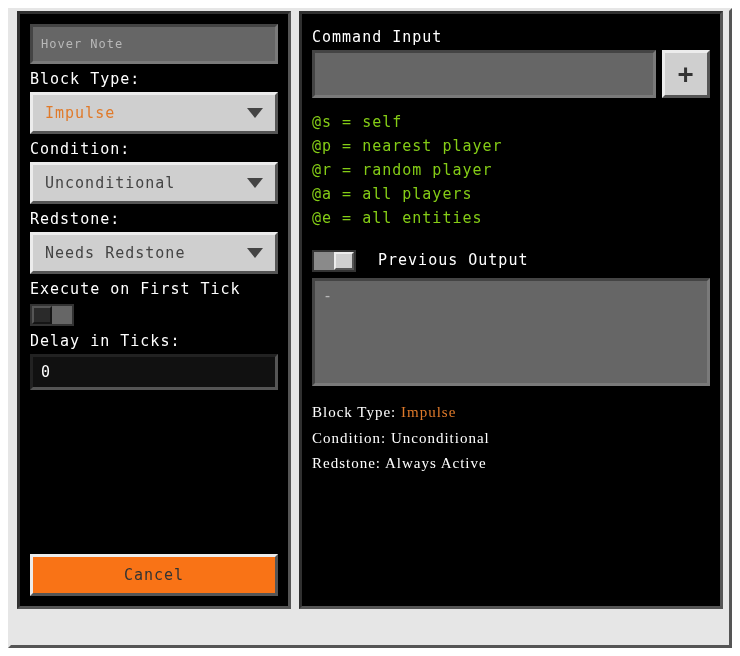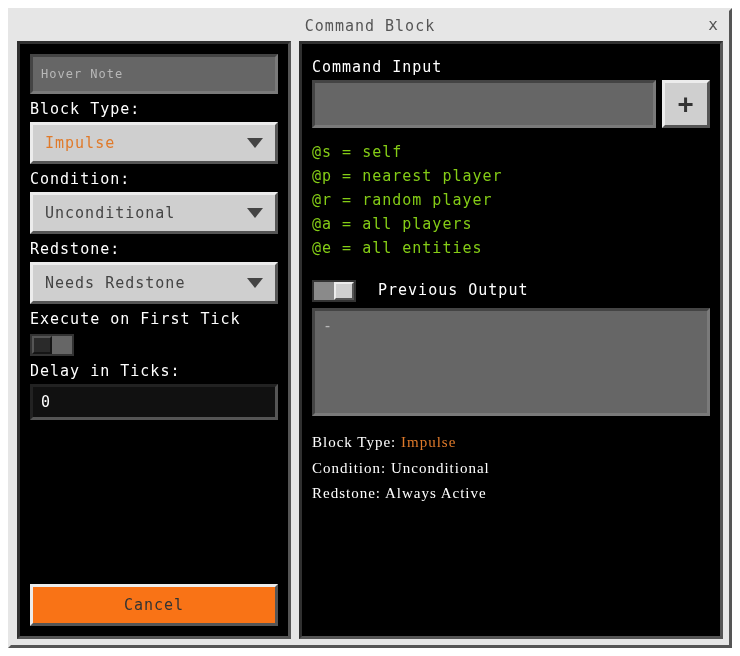--- a/index.html
+++ b/index.html
@@ -200,24 +200,20 @@
 
   .summary { margin-top: 14px; line-height: 1.7; font-family: Liberation Serif, serif; }
   .summary .accent { color: #e07a2a; }
 
   .spacer { flex: 1; }
 </style>
 </head>
 <body>
 
 <div class="window">
-  <div class="titlebar">
-    <span>Command Block</span>
-    <span class="close">x</span>
-  </div>
 
   <div class="content">
 
     <div class="panel left">
 
       <div class="text-input">
         <span>Hover Note</span>
       </div>
 
       <div class="label">Block Type:</div>

